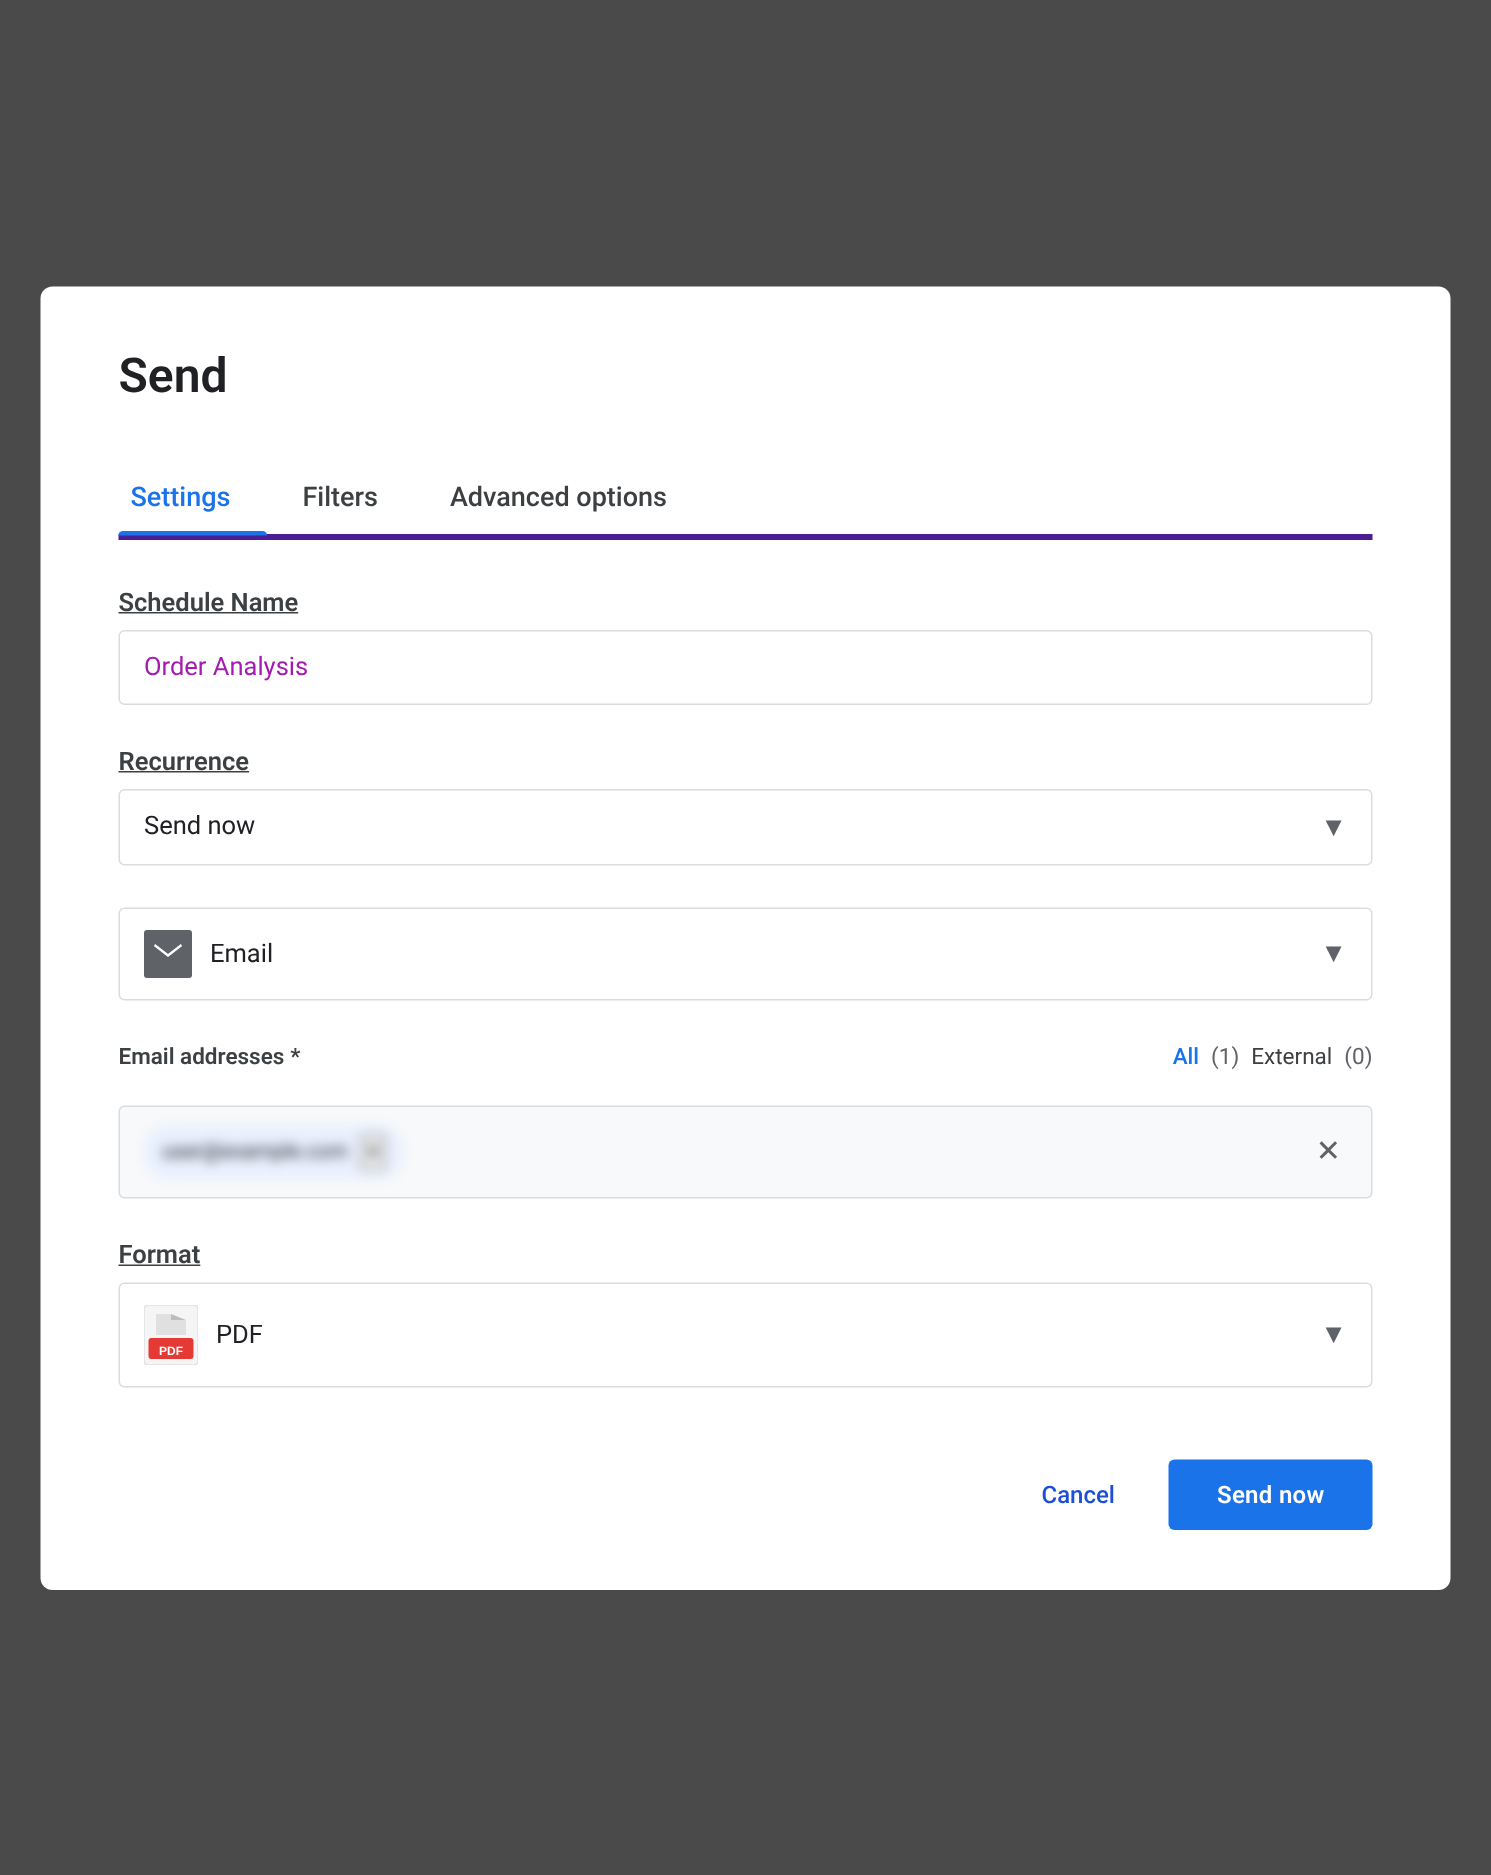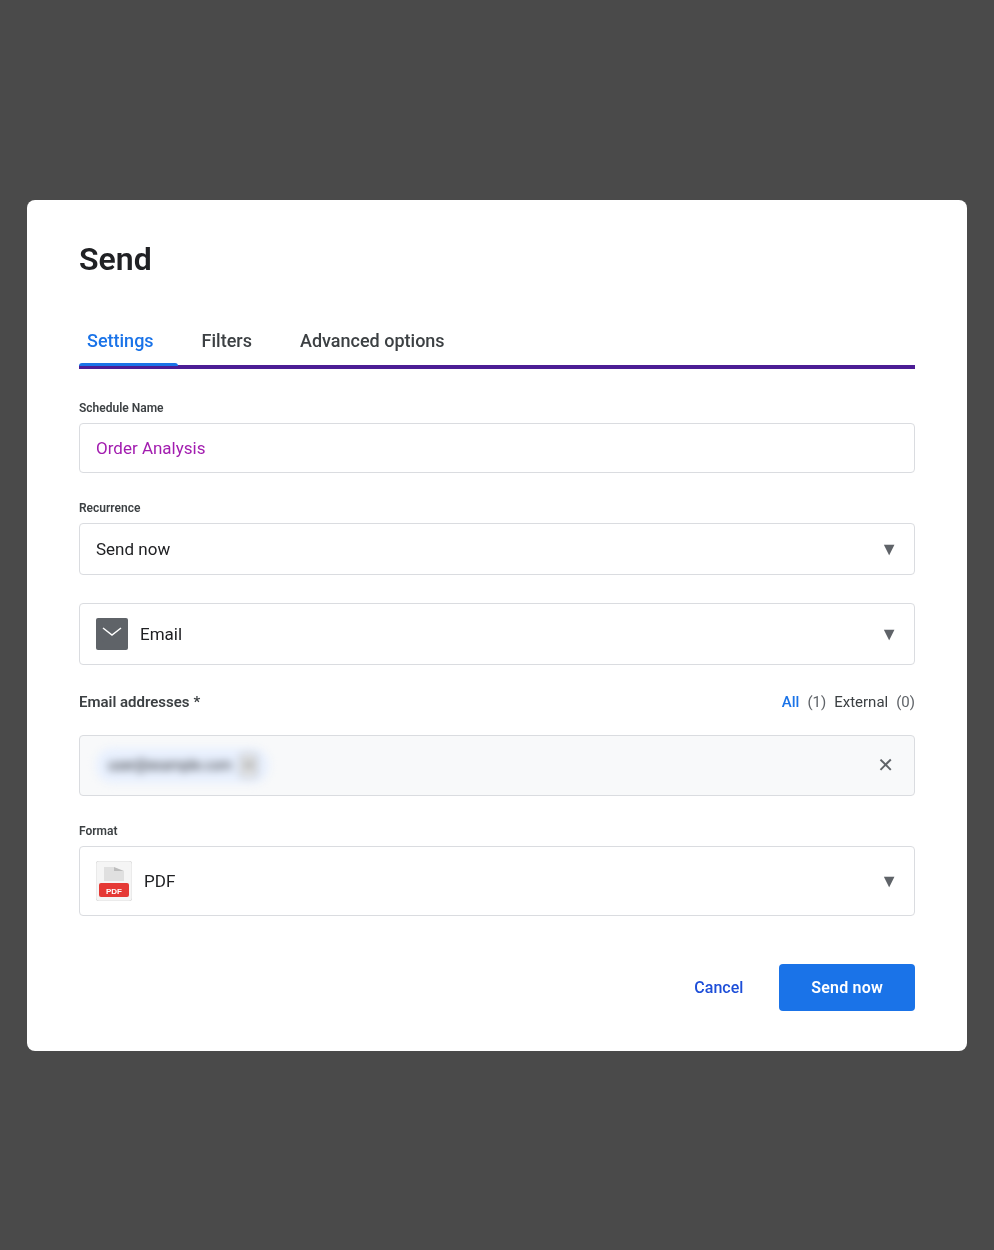--- a/index.html
+++ b/index.html
@@ -61,25 +61,26 @@
       background: #1a73e8;
       border-radius: 3px 3px 0 0;
     }
 
     
     .field-group {
       margin-bottom: 28px;
     }
 
     .field-label {
-      font-size: 12px;
+      font-size: 17px;
       font-weight: 600;
       color: #3c4043;
       margin-bottom: 8px;
       display: block;
+      text-decoration: underline;
     }
 
     .text-input {
       width: 100%;
       border: 1px solid #dadce0;
       border-radius: 4px;
       padding: 14px 16px;
       font-size: 17px;
       color: #a21caf;
       outline: none;

